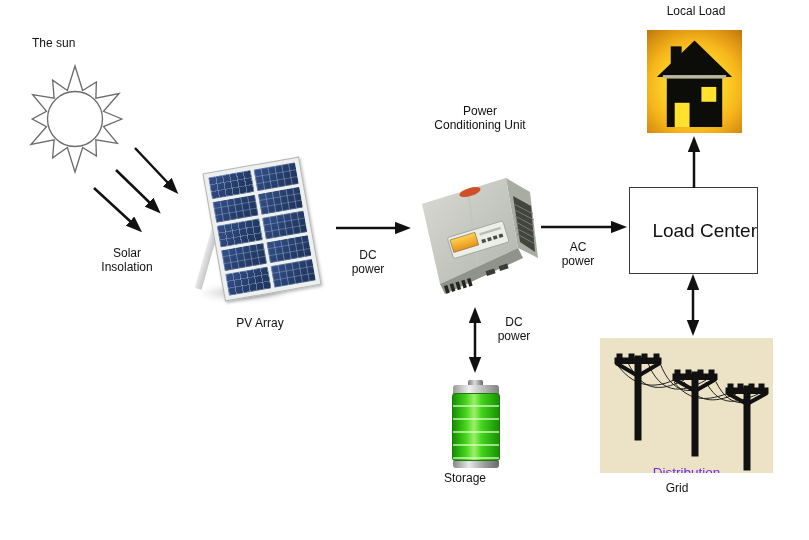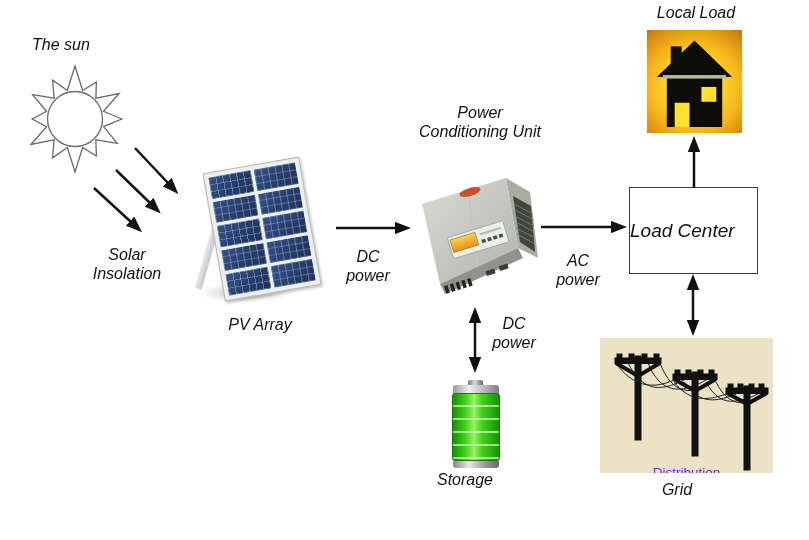--- a/index.html
+++ b/index.html
@@ -1,32 +1,32 @@
 <!DOCTYPE html>
 <html><head>
 <meta charset="utf-8">
 <style>
   html,body{margin:0;padding:0;background:#fff;}
   .stage{
     position:relative;width:809px;height:540px;background:#fff;overflow:hidden;
     font-family:"Liberation Sans",sans-serif;color:#111;
   }
   .lbl{
-    position:absolute;font-size:16px;line-height:1.18;color:#111;
-    text-align:center;white-space:pre-line;font-style:italic;
+    position:absolute;font-size:12px;line-height:1.18;color:#111;
+    text-align:center;white-space:pre-line;
   }
   .lbl.left{text-align:center;}
   .abs{position:absolute;}
   svg{display:block;}
   
   .load-center{
     position:absolute;left:629px;top:187px;width:127px;height:85px;
     background:#fff;border:1.5px solid #3a3a3a;
-    display:flex;align-items:center;justify-content:flex-start;
-    font-size:19px;color:#111;font-style:italic;
+    display:flex;align-items:center;justify-content:flex-end;
+    font-size:19px;color:#111;
   }
   
   .house{
     position:absolute;left:647px;top:30px;width:95px;height:103px;
     background:radial-gradient(circle at 50% 55%, #fff59e 0%, #ffdf2e 30%, #f6b51c 62%, #d98f12 85%, #b9770e 100%);
   }
   
   .grid-img{
     position:absolute;left:600px;top:338px;width:173px;height:135px;
     background:#ece3c6;overflow:hidden;
@@ -96,21 +96,21 @@
 
   <div class="lbl" style="left:62px;top:246px;width:130px;">Solar
 Insolation</div>
 
   <div class="lbl" style="left:336px;top:248px;width:64px;">DC
 power</div>
 
   <div class="lbl" style="left:397px;top:104px;width:166px;">Power
 Conditioning Unit</div>
 
-  <div class="lbl" style="left:547px;top:252px;width:62px;">AC
+  <div class="lbl" style="left:547px;top:240px;width:62px;">AC
 power</div>
 
   <div class="lbl" style="left:649px;top:4px;width:94px;">Local Load</div>
 
   <div class="lbl" style="left:484px;top:315px;width:60px;">DC
 power</div>
 
   <div class="lbl" style="left:427px;top:471px;width:76px;">Storage</div>
 
   <div class="lbl" style="left:639px;top:481px;width:76px;">Grid</div>

